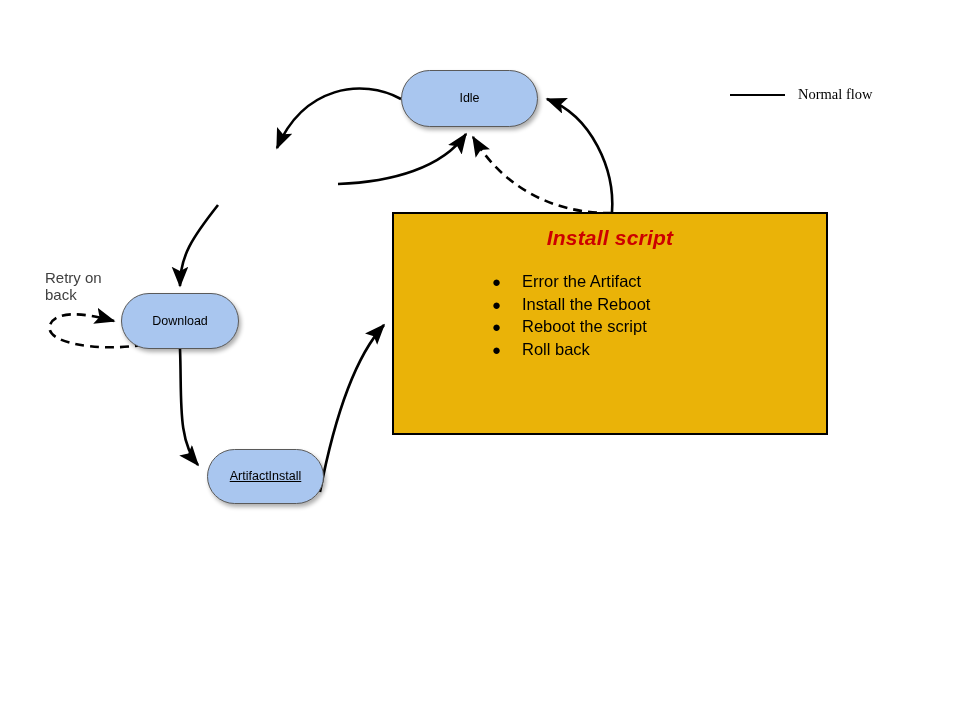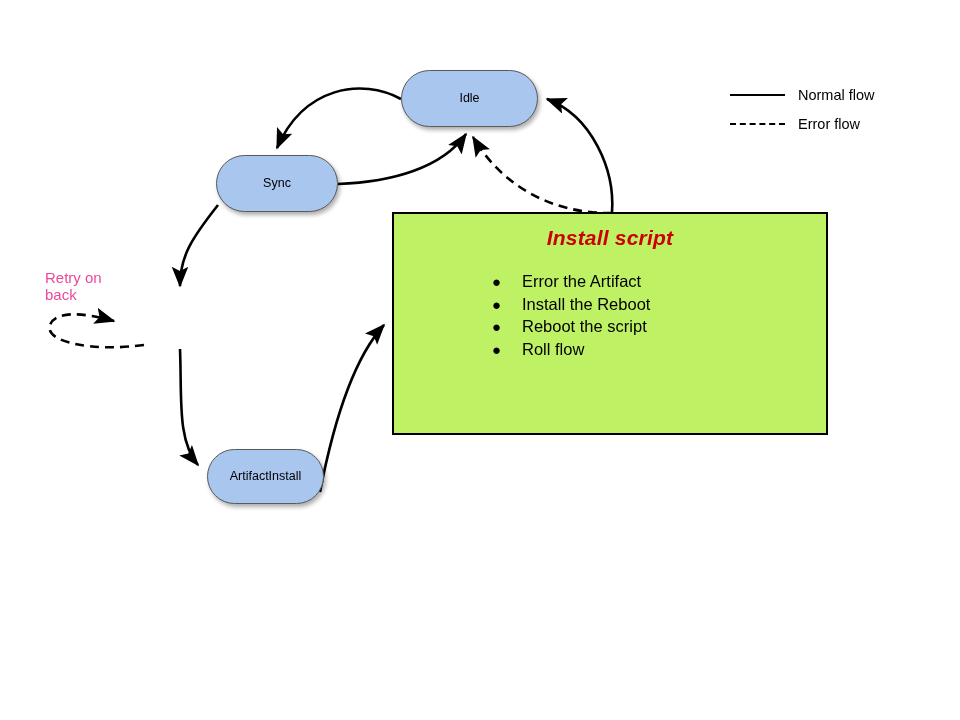--- a/index.html
+++ b/index.html
@@ -57,27 +57,28 @@
     left: 184px; top: 155px; width: 122px; height: 57px;
     border-radius: 28.5px;
   }
   #node-download {
     left: 89px; top: 293px; width: 118px; height: 56px;
     border-radius: 28px;
   }
   #node-artifactinstall {
     left: 175px; top: 449px; width: 117px; height: 55px;
     border-radius: 27.5px;
+    text-decoration: underline;
   }
   
   #install-script-panel {
     position: absolute;
     left: 360px; top: 212px;
     width: 436px; height: 223px;
-    background: #bef264;
+    background: #eab308;
     border: 2px solid #000000;
     box-sizing: border-box;
     z-index: 4;
   }
   #install-script-title {
     margin: 0;
     padding-top: 12px;
     text-align: center;
     font-size: 21px;
     font-weight: bold;
@@ -111,28 +112,29 @@
   .step-text {
     display: inline-block;
   }
   
   #retry-label {
     position: absolute;
     left: 13px; top: 269px;
     width: 95px;
     font-size: 15px;
     line-height: 17px;
-    color: #ec4899;
+    color: #404040;
     z-index: 6;
   }
   
   #legend {
     position: absolute;
     left: 698px; top: 80px;
     z-index: 6;
+    font-family: Liberation Serif, serif;
   }
   .legend-row {
     display: flex;
     align-items: center;
     height: 29px;
   }
   .legend-swatch {
     width: 55px;
     height: 2px;
     flex: 0 0 auto;
@@ -178,24 +180,24 @@
 
     <path d="M 580,212 C 583,170 560,116 515,99" fill="none" stroke="#000000" stroke-width="2.6" marker-end="url(#arrowhead)"></path>
 
     <path d="M 580,213 C 520,214 470,186 441,137" fill="none" stroke="#000000" stroke-width="2.6" stroke-dasharray="9,6" marker-end="url(#arrowhead)"></path>
   </svg>
 
   <div class="state-node" id="node-idle">
     <span class="state-label">Idle</span>
   </div>
 
-  <div class="state-node" id="node-sync">
-    <span class="state-label">Sync</span>
-  </div>
-
+
+  <div class="state-node" id="node-download">
+    <span class="state-label">Download</span>
+  </div>
 
   <div class="state-node" id="node-artifactinstall">
     <span class="state-label">ArtifactInstall</span>
   </div>
 
   <div id="retry-label">
     <div>Retry on</div>
     <div>back</div>
   </div>
 
@@ -209,29 +211,25 @@
       <li>
         <span class="bullet-dot">●</span>
         <span class="step-text">Install the Reboot</span>
       </li>
       <li>
         <span class="bullet-dot">●</span>
         <span class="step-text">Reboot the script</span>
       </li>
       <li>
         <span class="bullet-dot">●</span>
-        <span class="step-text">Roll flow</span>
+        <span class="step-text">Roll back</span>
       </li>
     </ul>
   </div>
 
   <div id="legend">
     <div class="legend-row">
       <span class="legend-swatch solid"></span>
       <span class="legend-text">Normal flow</span>
     </div>
-    <div class="legend-row">
-      <span class="legend-swatch dashed"></span>
-      <span class="legend-text">Error flow</span>
-    </div>
   </div>
 
 </div>
 
 </body></html>

